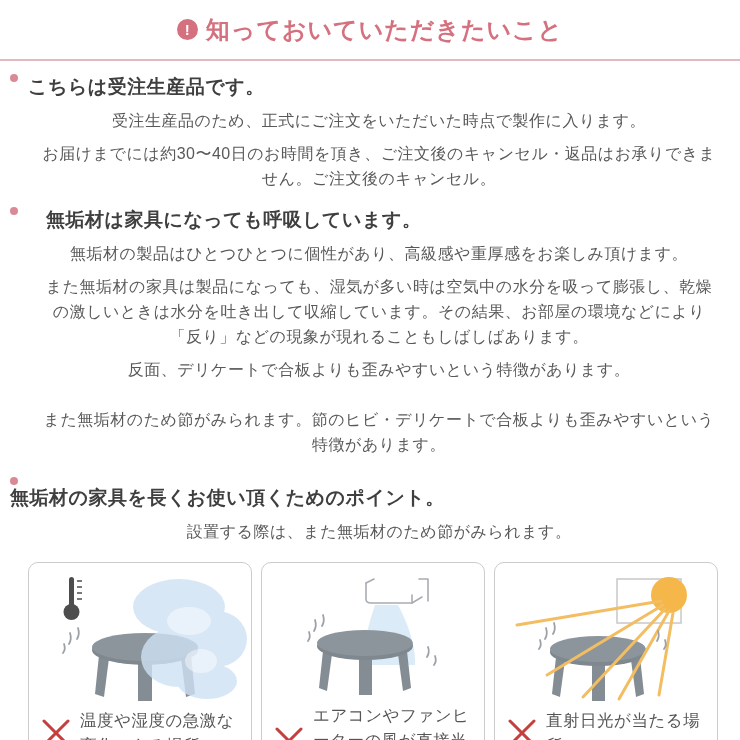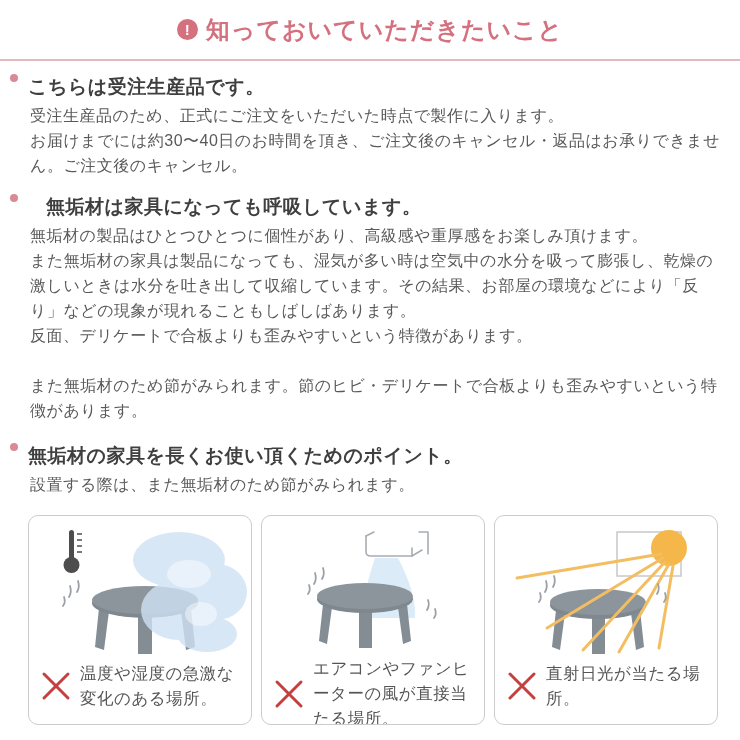--- a/index.html
+++ b/index.html
@@ -31,38 +31,38 @@
     letter-spacing: 1px;
   }
 
   
   .section .heading-row {
     display: flex; 
     margin-left: 10px; margin-right: 10px;
   }
   .s1 .heading-row { margin-top: 13px; }
   .s2 .heading-row { margin-top: 16px; gap: 18px; }
-  .s3 .heading-row { margin-top: 20px; }
+  .s3 .heading-row { margin-top: 20px; flex-direction: column; }
   .bullet {
     width: 8px; height: 8px; border-radius: 50%;
     background: var(--bullet_pink, #d98a95);
     margin-right: 10px; flex-shrink: 0;
   }
   .section h2 {
     font-size: 19px; line-height: 26px; font-weight: bold;
     color: var(--heading_text, #3f3f3f);
     letter-spacing: 0.5px;
   }
   .section .body {
     margin: 3px 12px 0 30px;
     font-size: 16px; line-height: 25px;
     color: var(--body_text, #595959);
     letter-spacing: 0.5px;
   }
-  .section .body p { margin: 0; }
+  .section .body p { margin: 8px; text-align: center; }
   .section .body p.gap-above { margin-top: 25px; }
 
   
   .cards {
     display: flex; gap: 9px;
     margin: 18px 22px 0 28px;
   }
   .card {
     flex: 1 1 0;
     height: 210px;

